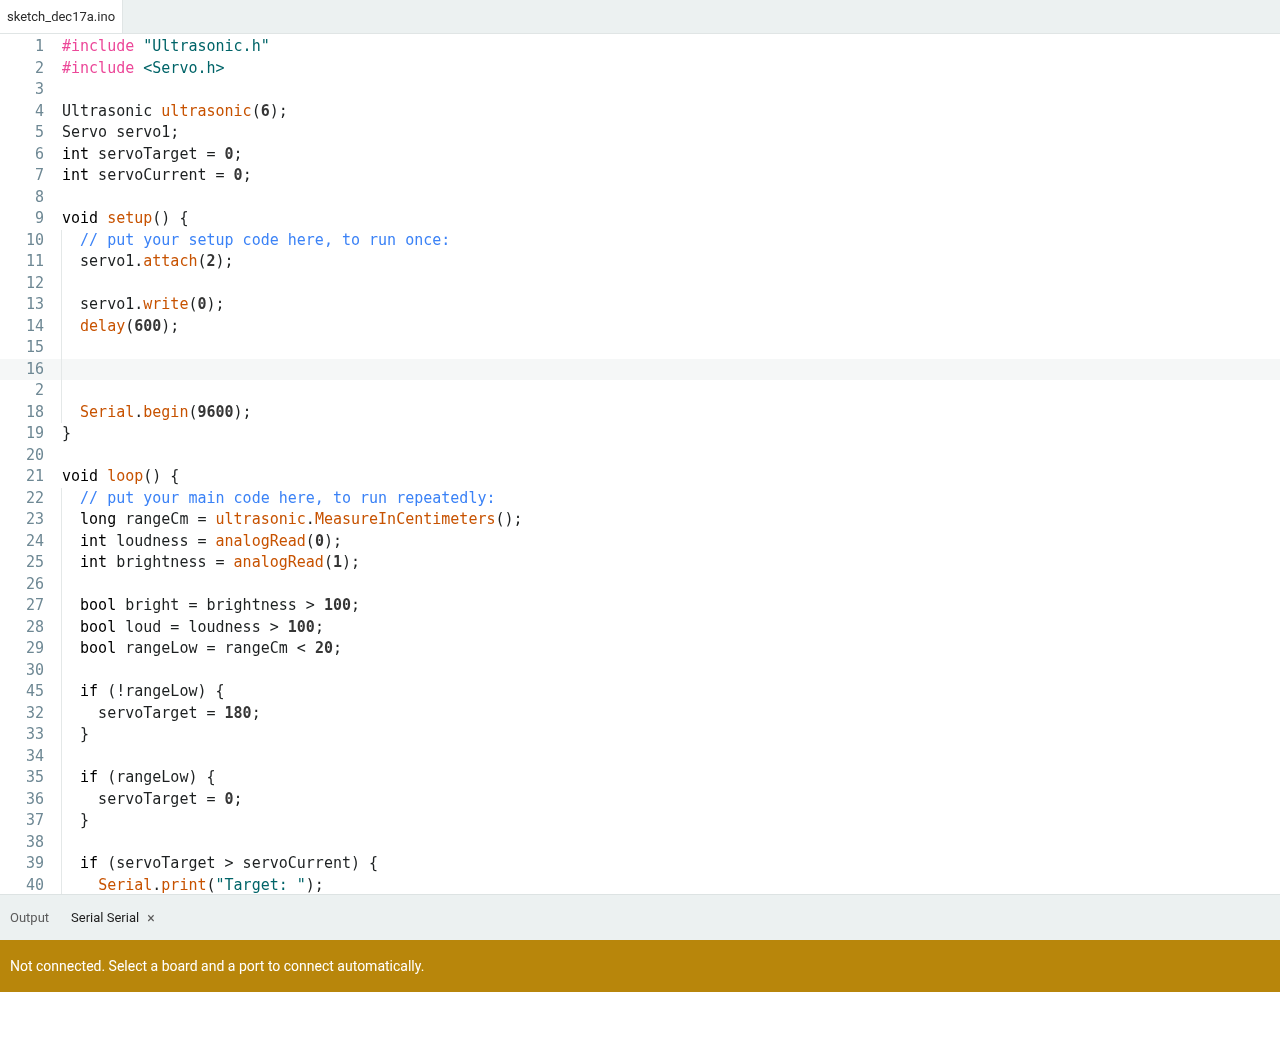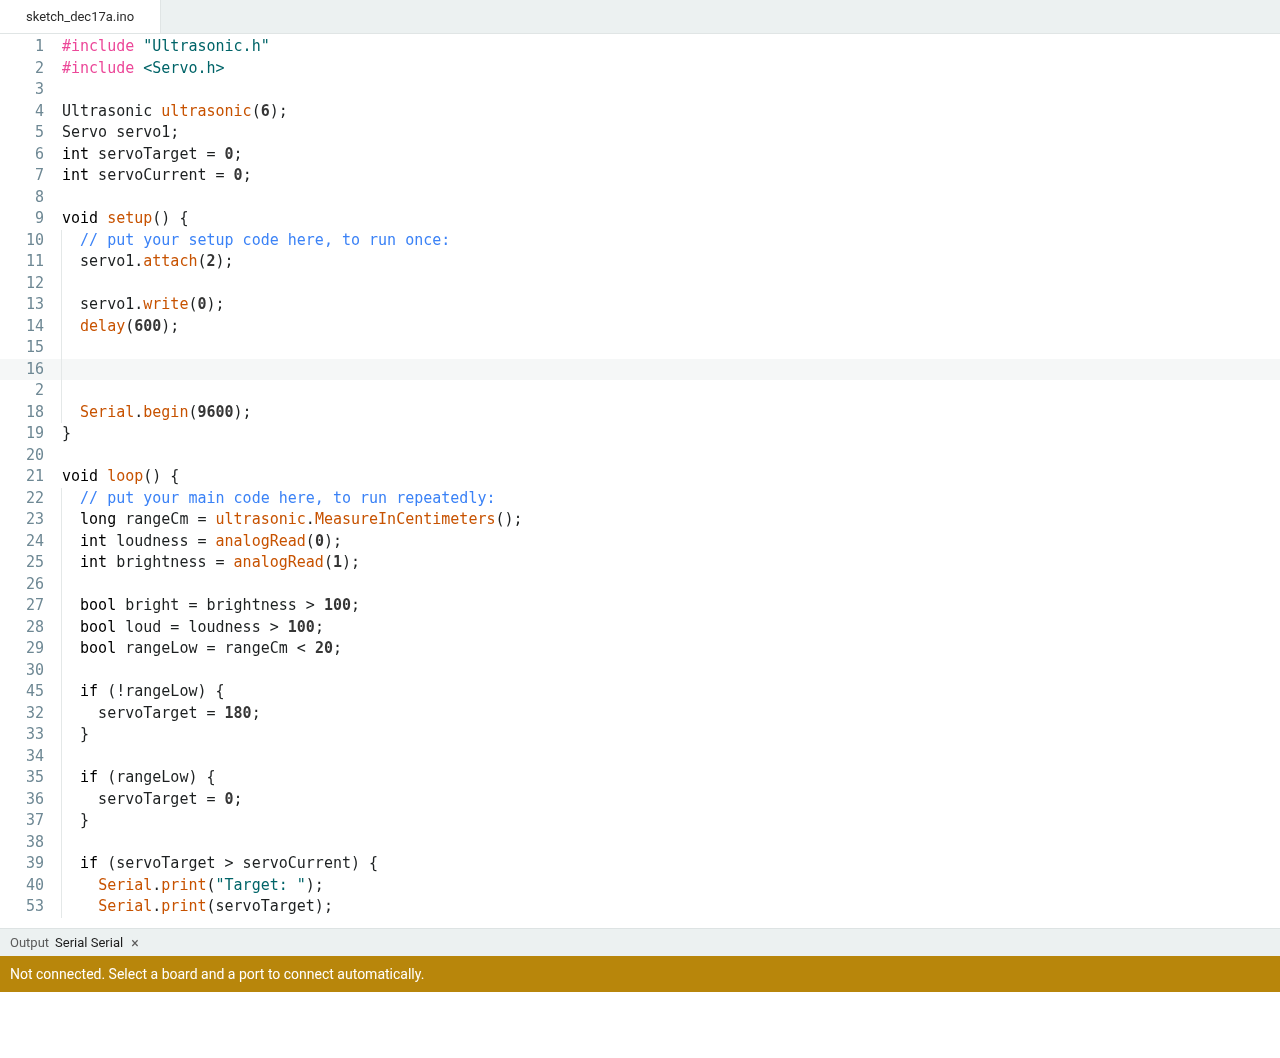--- a/index.html
+++ b/index.html
@@ -15,21 +15,21 @@
   }
   .tab-bar {
     background: #ecf1f1;
     height: 34px;
     display: flex;
     align-items: stretch;
     border-bottom: 1px solid #e0e5e5;
   }
   .tab {
     background: #ffffff;
-    padding: 8px 26px;
+    padding: 8px 7px;
     font-size: 13px;
     color: #2b2b2b;
     display: flex;
     align-items: center;
     border-right: 1px solid #e0e5e5;
   }
   .editor {
     flex: 1;
     display: flex;
     overflow: hidden;
@@ -63,42 +63,42 @@
   .tk-fn   { color: #c75200; }          
   .tk-num  { color: #363636; font-weight: 600; } 
   .tk-cmt  { color: #3b82f6; }          
   .tk-op   { color: #1d2021; }
   .guide   { color: #d7dbdb; user-select:none; display:inline-block; width:0; border-left:1px solid #e4e8e8; height:21.5px; vertical-align:top; margin-left:-1px;}
   .bottom-panel {
     flex-shrink: 0;
   }
   .panel-tabs {
     background: #ecf1f1;
-    height: 28px;
+    height: 46px;
     display: flex;
     align-items: center;
     padding: 0 10px;
-    gap: 6px;
+    gap: 22px;
     border-top: 1px solid #dde3e3;
   }
   .panel-tab {
     font-size: 13px;
     color: #5b5b5b;
     display: flex;
     align-items: center;
     gap: 6px;
   }
   .panel-tab.active { color: #1d1d1d; }
   .close-x { font-size: 14px; color: #5b5b5b; padding: 0 2px; }
   .status-msg {
     background: #b8860b;
     color: #ffffff;
     padding: 8px 10px;
     font-size: 14px;
-    height: 36px;
+    height: 52px;
     display: flex;
     align-items: center;
   }
   .status-filler {
     background: #ffffff;
     height: 66px;
     border-top: 0;
   }
 </style>
 </head>

